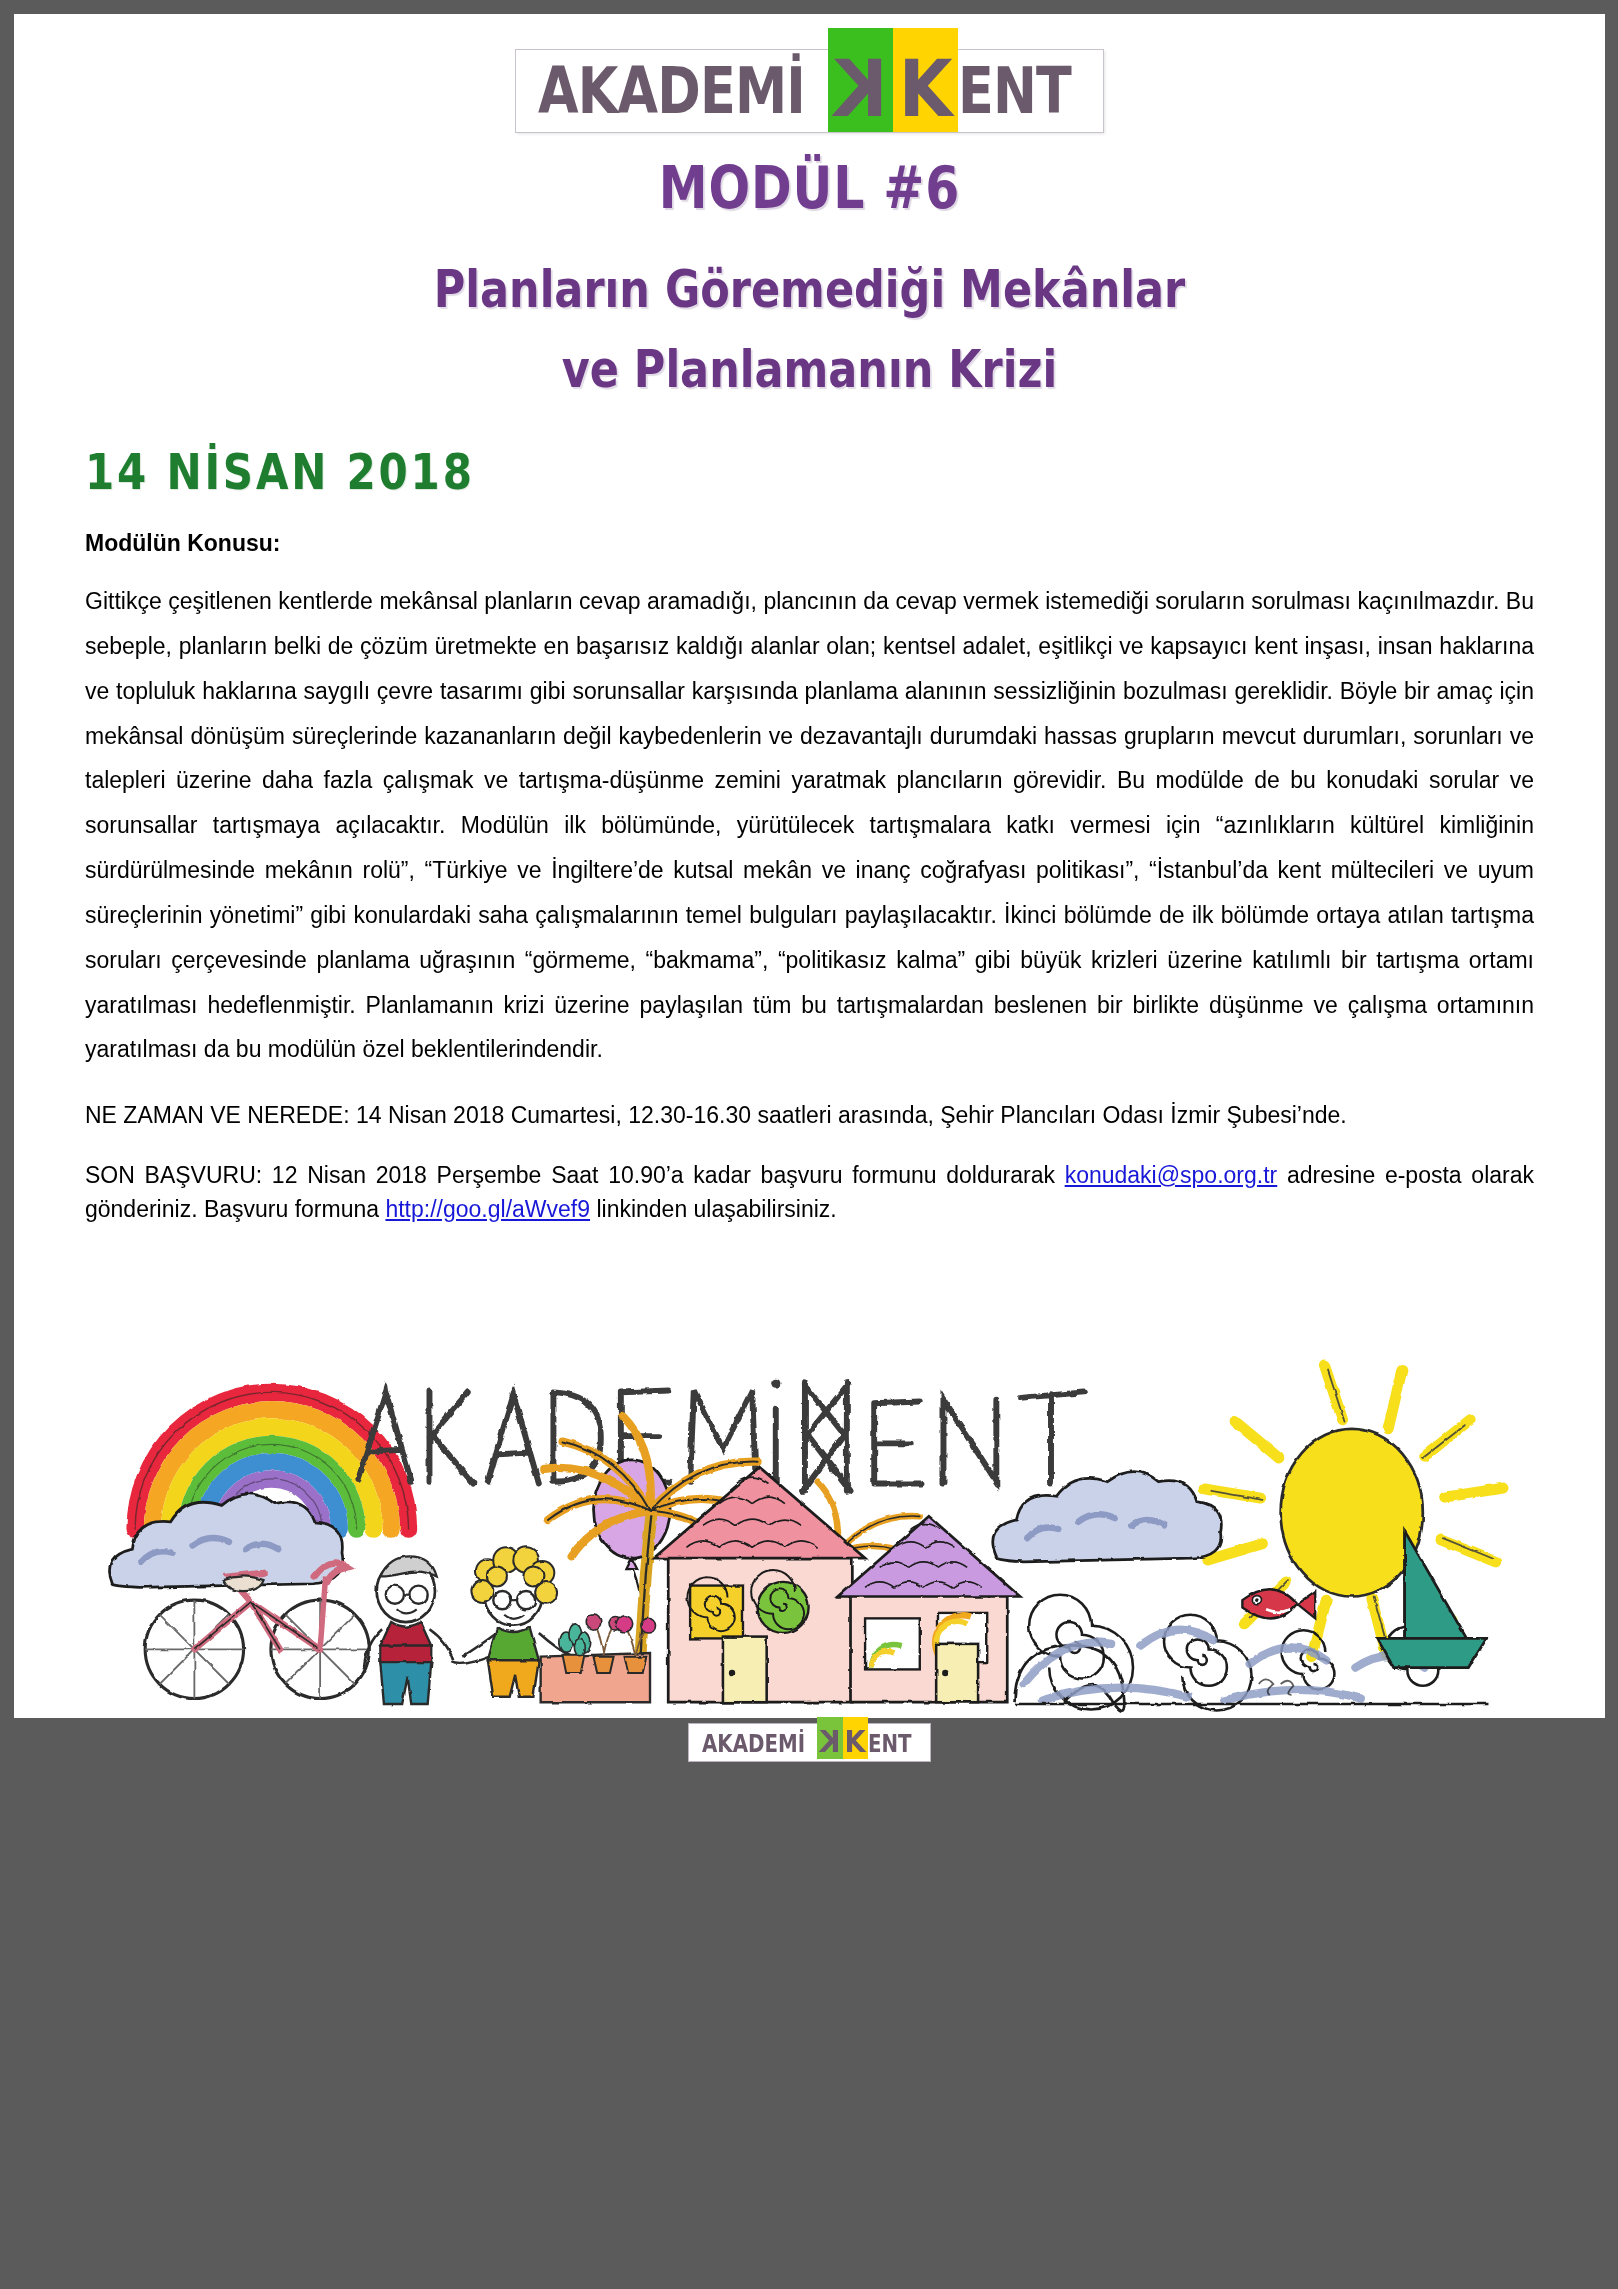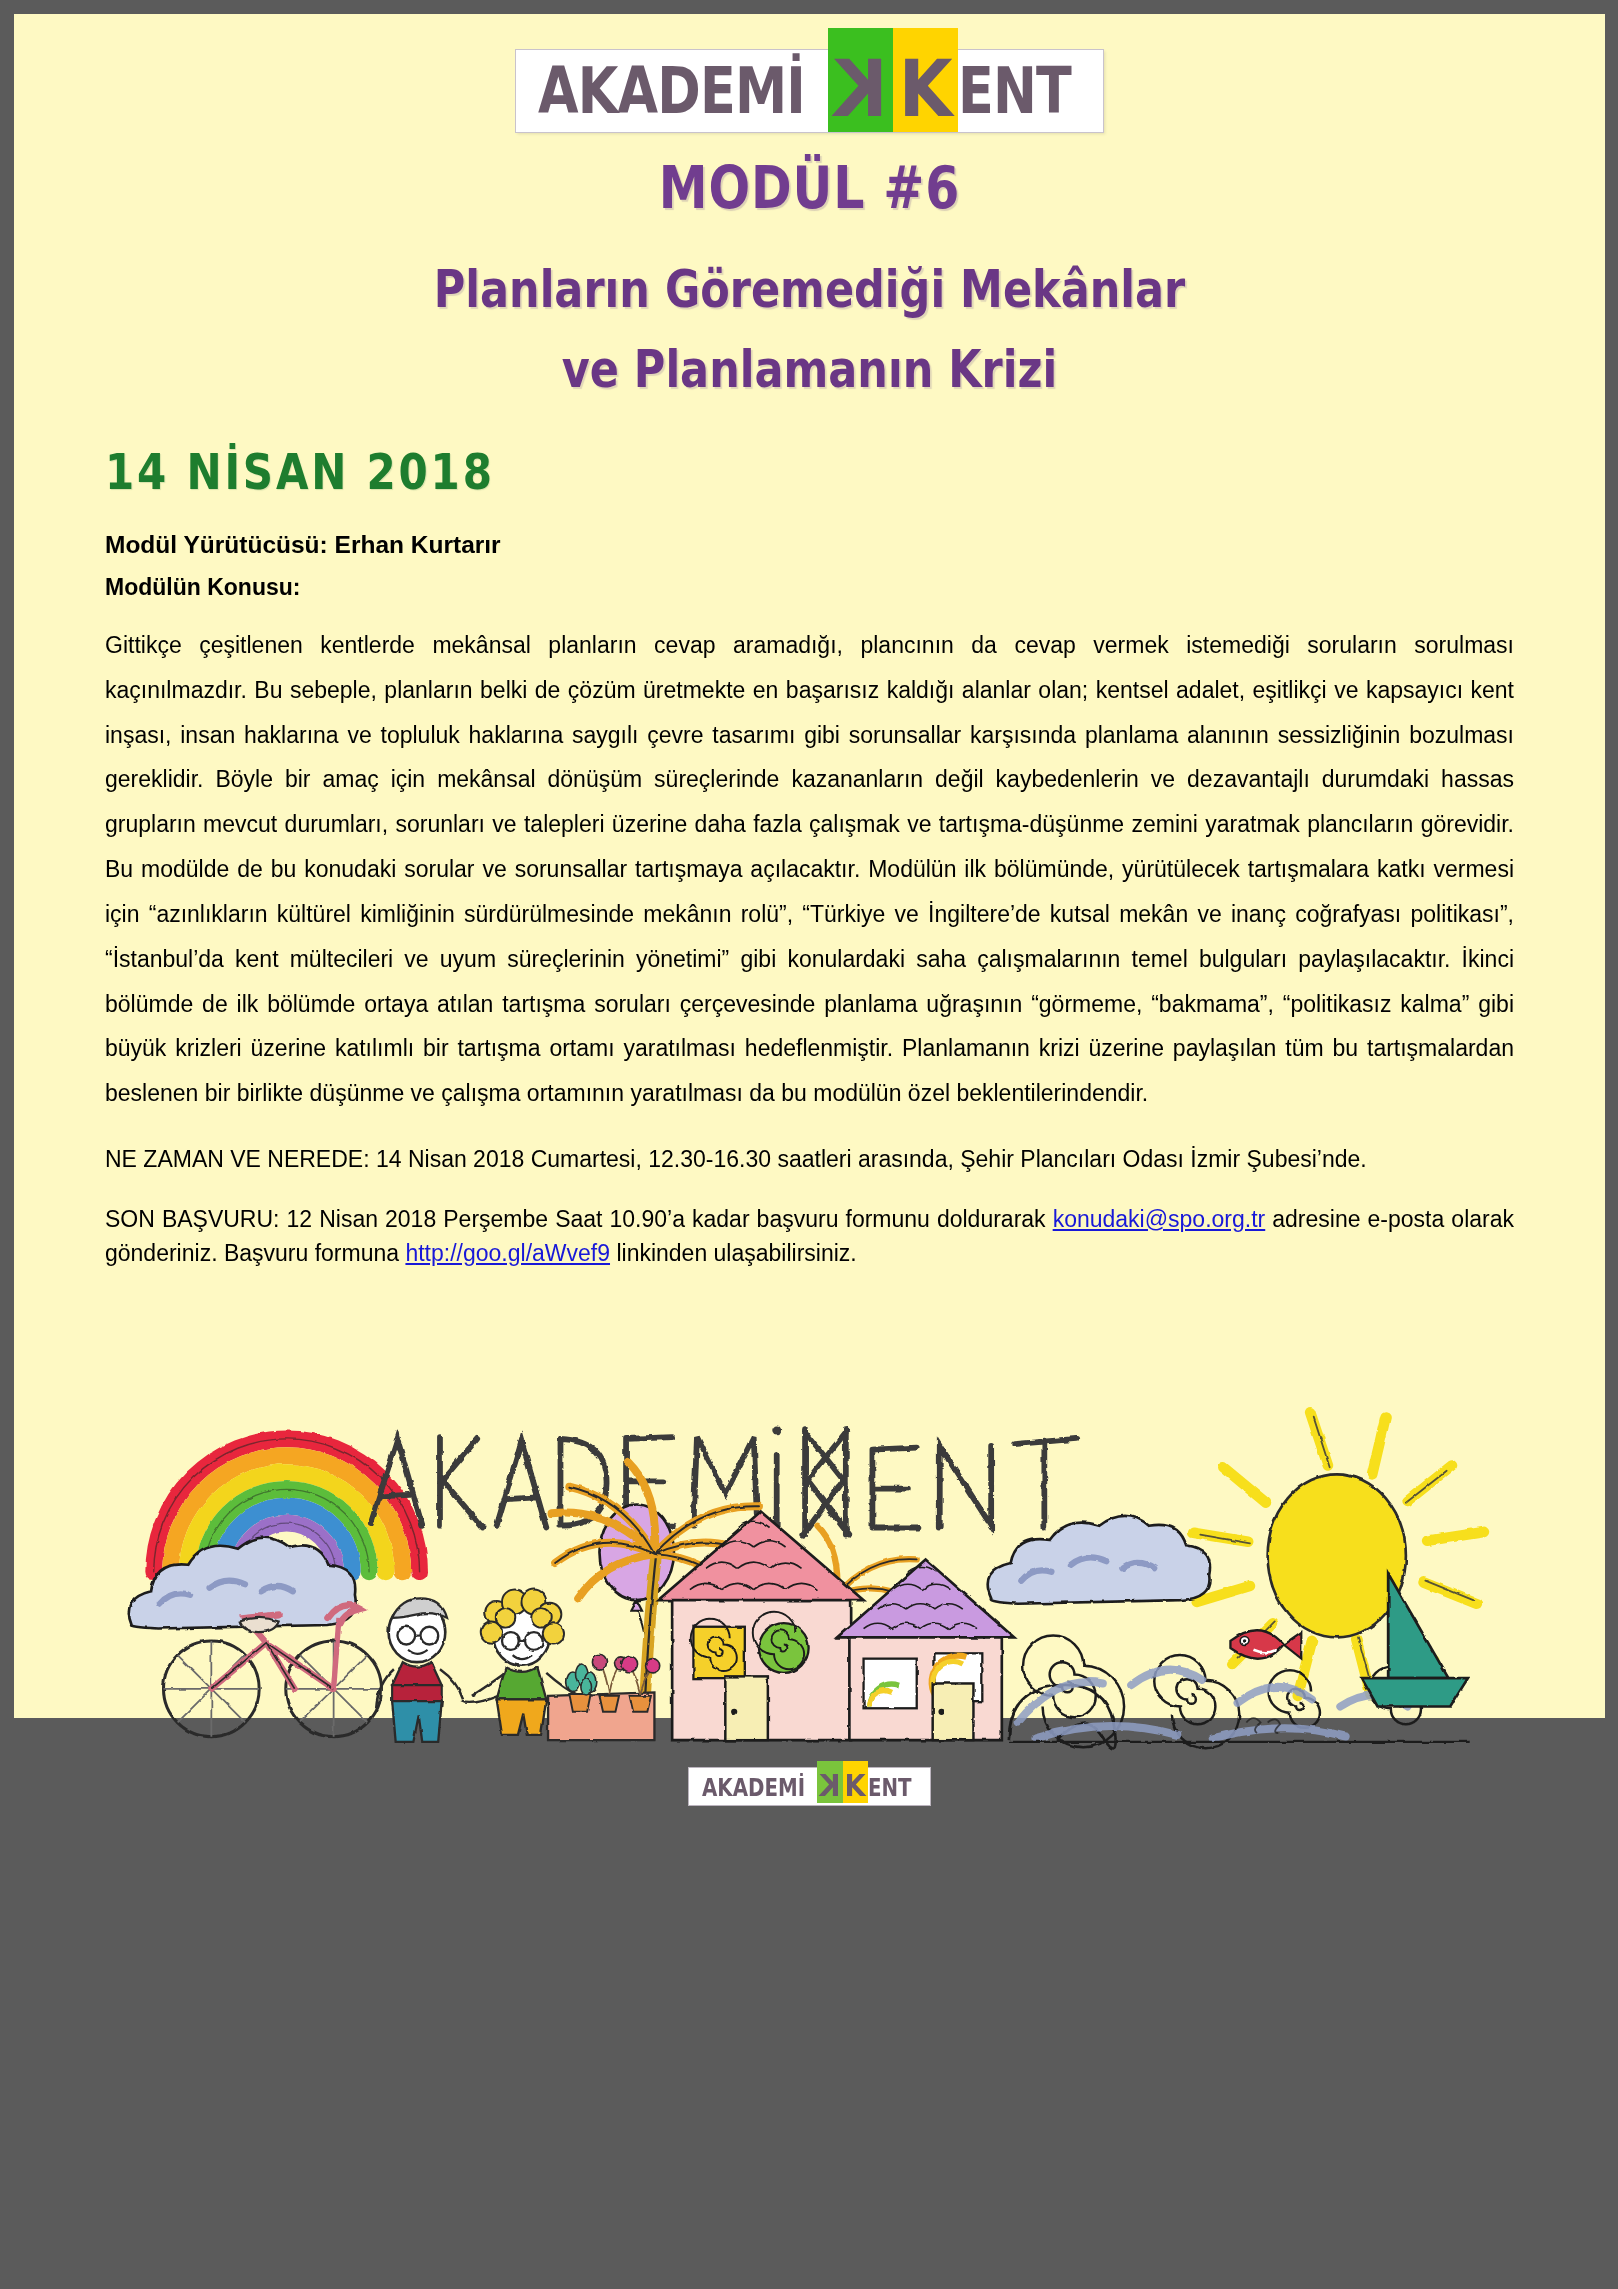--- a/index.html
+++ b/index.html
@@ -12,23 +12,23 @@
     height: 2290px;
     overflow: hidden;
     font-family: "Liberation Sans", sans-serif;
   }
   .page {
     position: absolute;
     left: 14px;
     top: 14px;
     width: 1591px;
     height: 1704px;
-    background: #fef9c3;
+    background: #ffffff;
     box-sizing: border-box;
-    padding: 0 91px;
+    padding: 0 71px;
   }
 
   
   .logo-wrap {
     display: flex;
     justify-content: center;
     padding-top: 35px;
   }
   .logo-box {
     border: 1.8px solid #c9c3cc;
@@ -218,21 +218,20 @@
   <div class="module-no">MODÜL #6</div>
 
   <div class="module-title">
     <span class="t1">Planların Göremediği Mekânlar</span>
     <span class="t2">ve Planlamanın Krizi</span>
   </div>
 
   <div class="event-date">14 NİSAN 2018</div>
 
   <div class="body-block">
-    <div class="lead">Modül Yürütücüsü: Erhan Kurtarır</div>
     <div class="sublead">Modülün Konusu:</div>
     <p class="para">Gittikçe çeşitlenen kentlerde mekânsal planların cevap aramadığı, plancının da cevap vermek istemediği soruların sorulması kaçınılmazdır. Bu sebeple, planların belki de çözüm üretmekte en başarısız kaldığı alanlar olan; kentsel adalet, eşitlikçi ve kapsayıcı kent inşası, insan haklarına ve topluluk haklarına saygılı çevre tasarımı gibi sorunsallar karşısında planlama alanının sessizliğinin bozulması gereklidir. Böyle bir amaç için mekânsal dönüşüm süreçlerinde kazananların değil kaybedenlerin ve dezavantajlı durumdaki hassas grupların mevcut durumları, sorunları ve talepleri üzerine daha fazla çalışmak ve tartışma-düşünme zemini yaratmak plancıların görevidir. Bu modülde de bu konudaki sorular ve sorunsallar tartışmaya açılacaktır. Modülün ilk bölümünde, yürütülecek tartışmalara katkı vermesi için “azınlıkların kültürel kimliğinin sürdürülmesinde mekânın rolü”, “Türkiye ve İngiltere’de kutsal mekân ve inanç coğrafyası politikası”, “İstanbul’da kent mültecileri ve uyum süreçlerinin yönetimi” gibi konulardaki saha çalışmalarının temel bulguları paylaşılacaktır. İkinci bölümde de ilk bölümde ortaya atılan tartışma soruları çerçevesinde planlama uğraşının “görmeme, “bakmama”, “politikasız kalma” gibi büyük krizleri üzerine katılımlı bir tartışma ortamı yaratılması hedeflenmiştir. Planlamanın krizi üzerine paylaşılan tüm bu tartışmalardan beslenen bir birlikte düşünme ve çalışma ortamının yaratılması da bu modülün özel beklentilerindendir.</p>
     <p class="para tight block">NE ZAMAN VE NEREDE: 14 Nisan 2018 Cumartesi, 12.30-16.30 saatleri arasında, Şehir Plancıları Odası İzmir Şubesi’nde.</p>
     <p class="para tight"><span>SON BAŞVURU: 12 Nisan 2018 Perşembe Saat 10.90’a kadar başvuru formunu doldurarak </span><a class="link" href="#">konudaki@spo.org.tr</a><span> adresine e-posta  olarak gönderiniz. Başvuru formuna </span><a class="link" href="#">http://goo.gl/aWvef9</a><span> linkinden ulaşabilirsiniz.</span></p>
   </div>
 
   <div class="illus">
     <svg viewBox="0 0 1590 500" preserveAspectRatio="xMidYMid meet">
       <defs>
         <filter id="rough" x="-8%" y="-8%" width="116%" height="116%">

